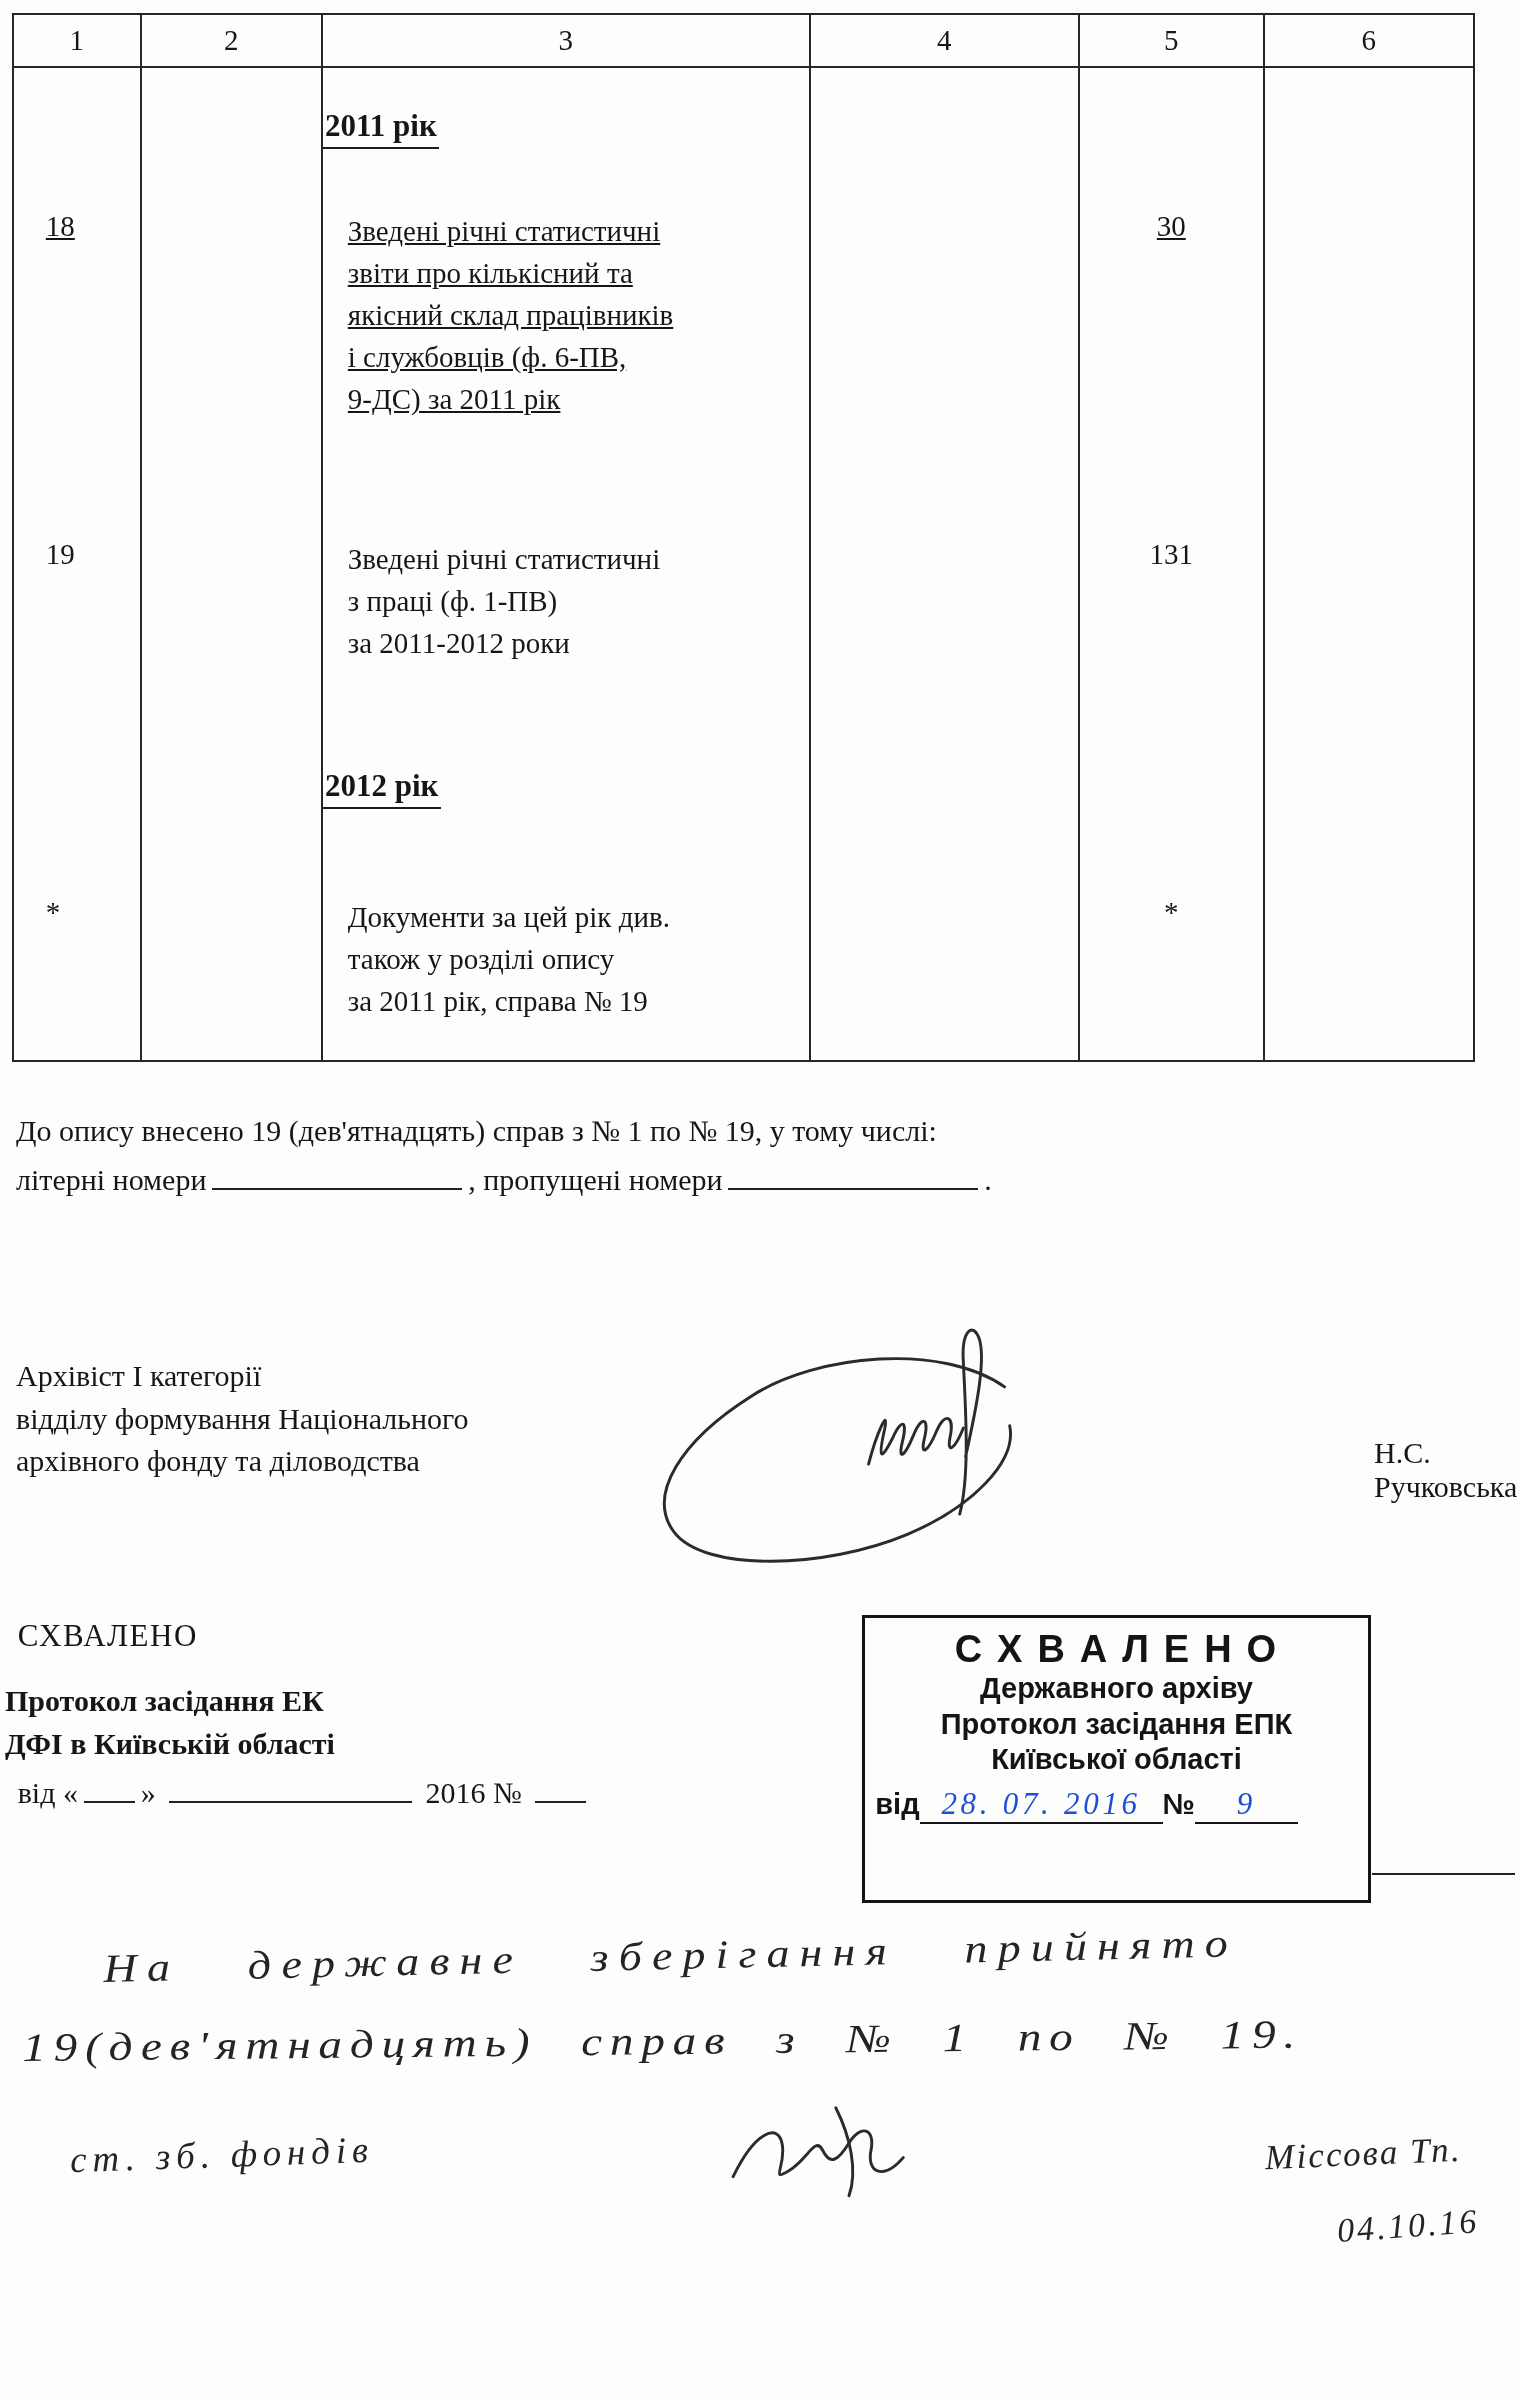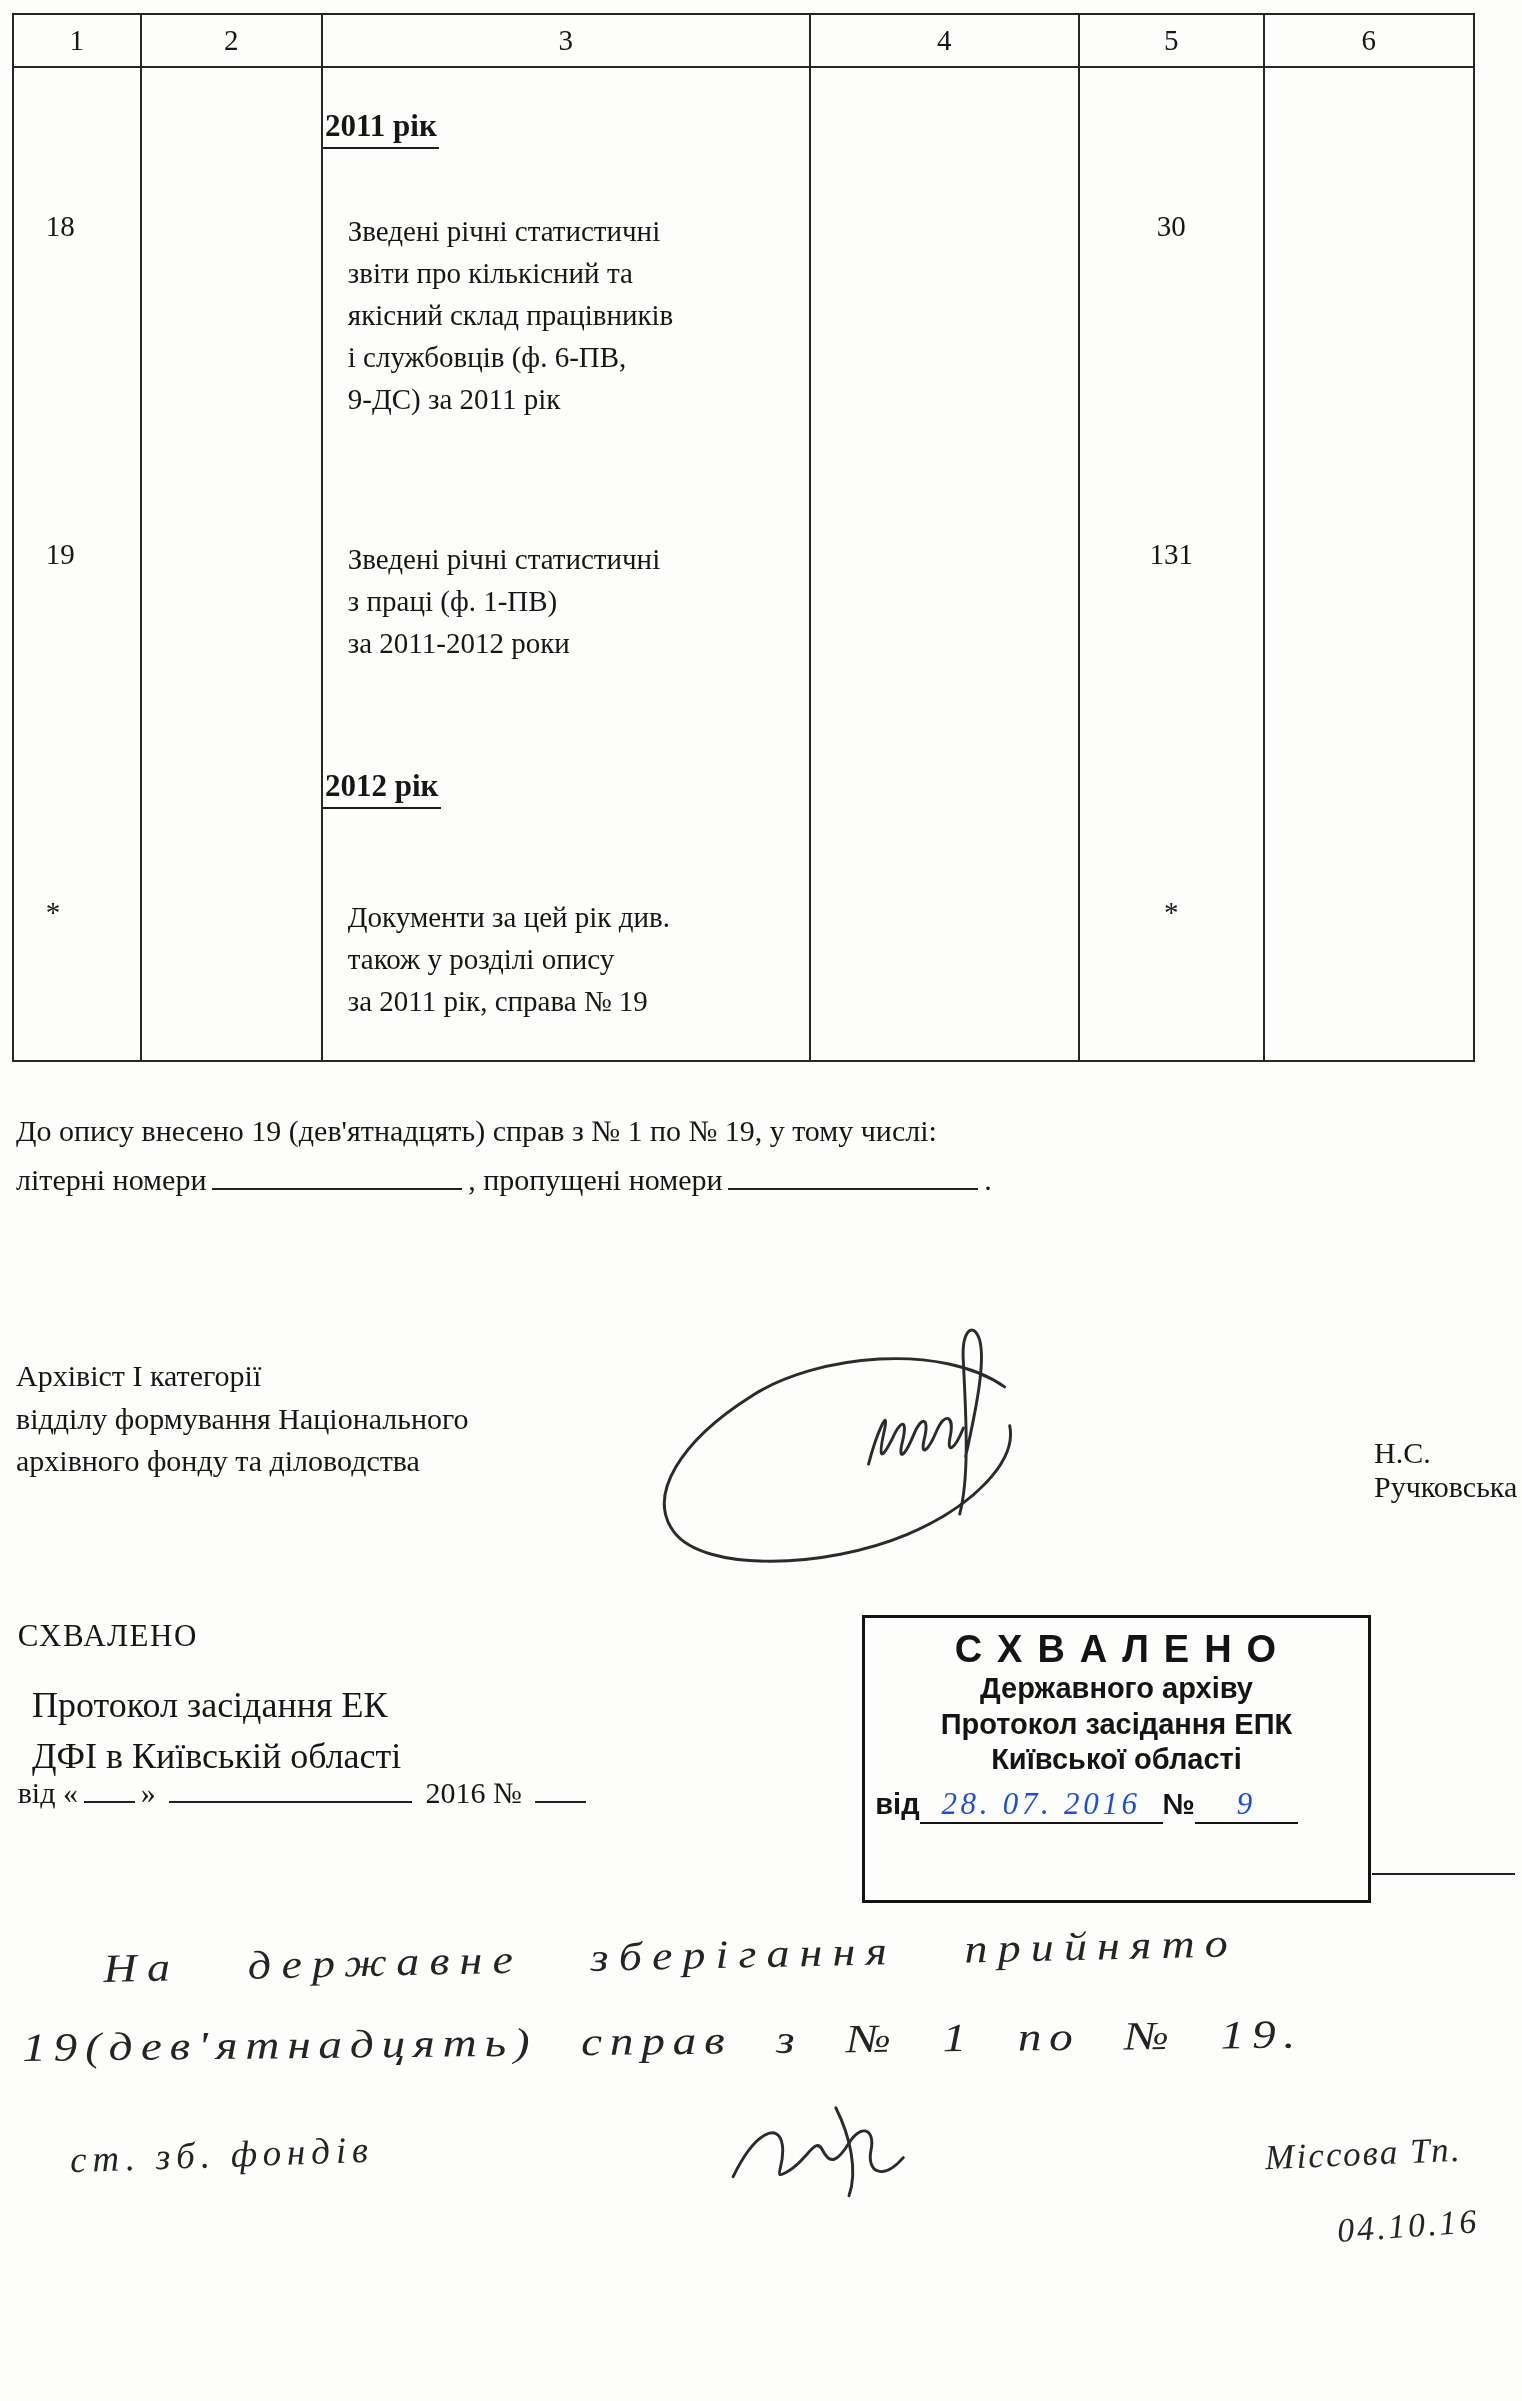--- a/index.html
+++ b/index.html
@@ -35,21 +35,21 @@
     text-align: center;
     vertical-align: middle;
   }
   .doc-table tbody td { vertical-align: top; font-size: 29px; }
   tr.sec td { vertical-align: middle; text-align: left; }
   tr.sec-2011 { height: 121px; }
   tr.sec-2012 { height: 121px; }
   tr.row-18 { height: 312px; }
   tr.row-19 { height: 228px; }
   tr.row-star { height: 212px; }
-  tr.row-18 td { padding-top: 22px; }
+  tr.row-18 td { padding-top: 22px; text-decoration: underline; }
   tr.row-19 td { padding-top: 38px; }
   tr.row-star td { padding-top: 47px; }
   .sec-head {
     font-weight: bold;
     font-size: 31px;
     border-bottom: 2.9px solid #1d1d1d;
     padding: 0 2.2px 2.9px;
     display: inline-block;
   }
   .entry-text {
@@ -96,24 +96,25 @@
 
   
   .approve-heading {
     position: absolute;
     left: 17.7px; top: 1618px;
     font-size: 31px;
     letter-spacing: 1.5px;
   }
   .approve-lines {
     position: absolute;
-    left: 32px; top: 1680px;
-    font-size: 36px;
+    left: 5px; top: 1680px;
+    font-size: 30px;
     line-height: 1.42;
     white-space: pre-line;
+    font-weight: bold;
   }
   .approve-date {
     position: absolute;
     left: 17.7px; top: 1776px;
     font-size: 30px;
   }
 
   
   .stamp {
     position: absolute;

